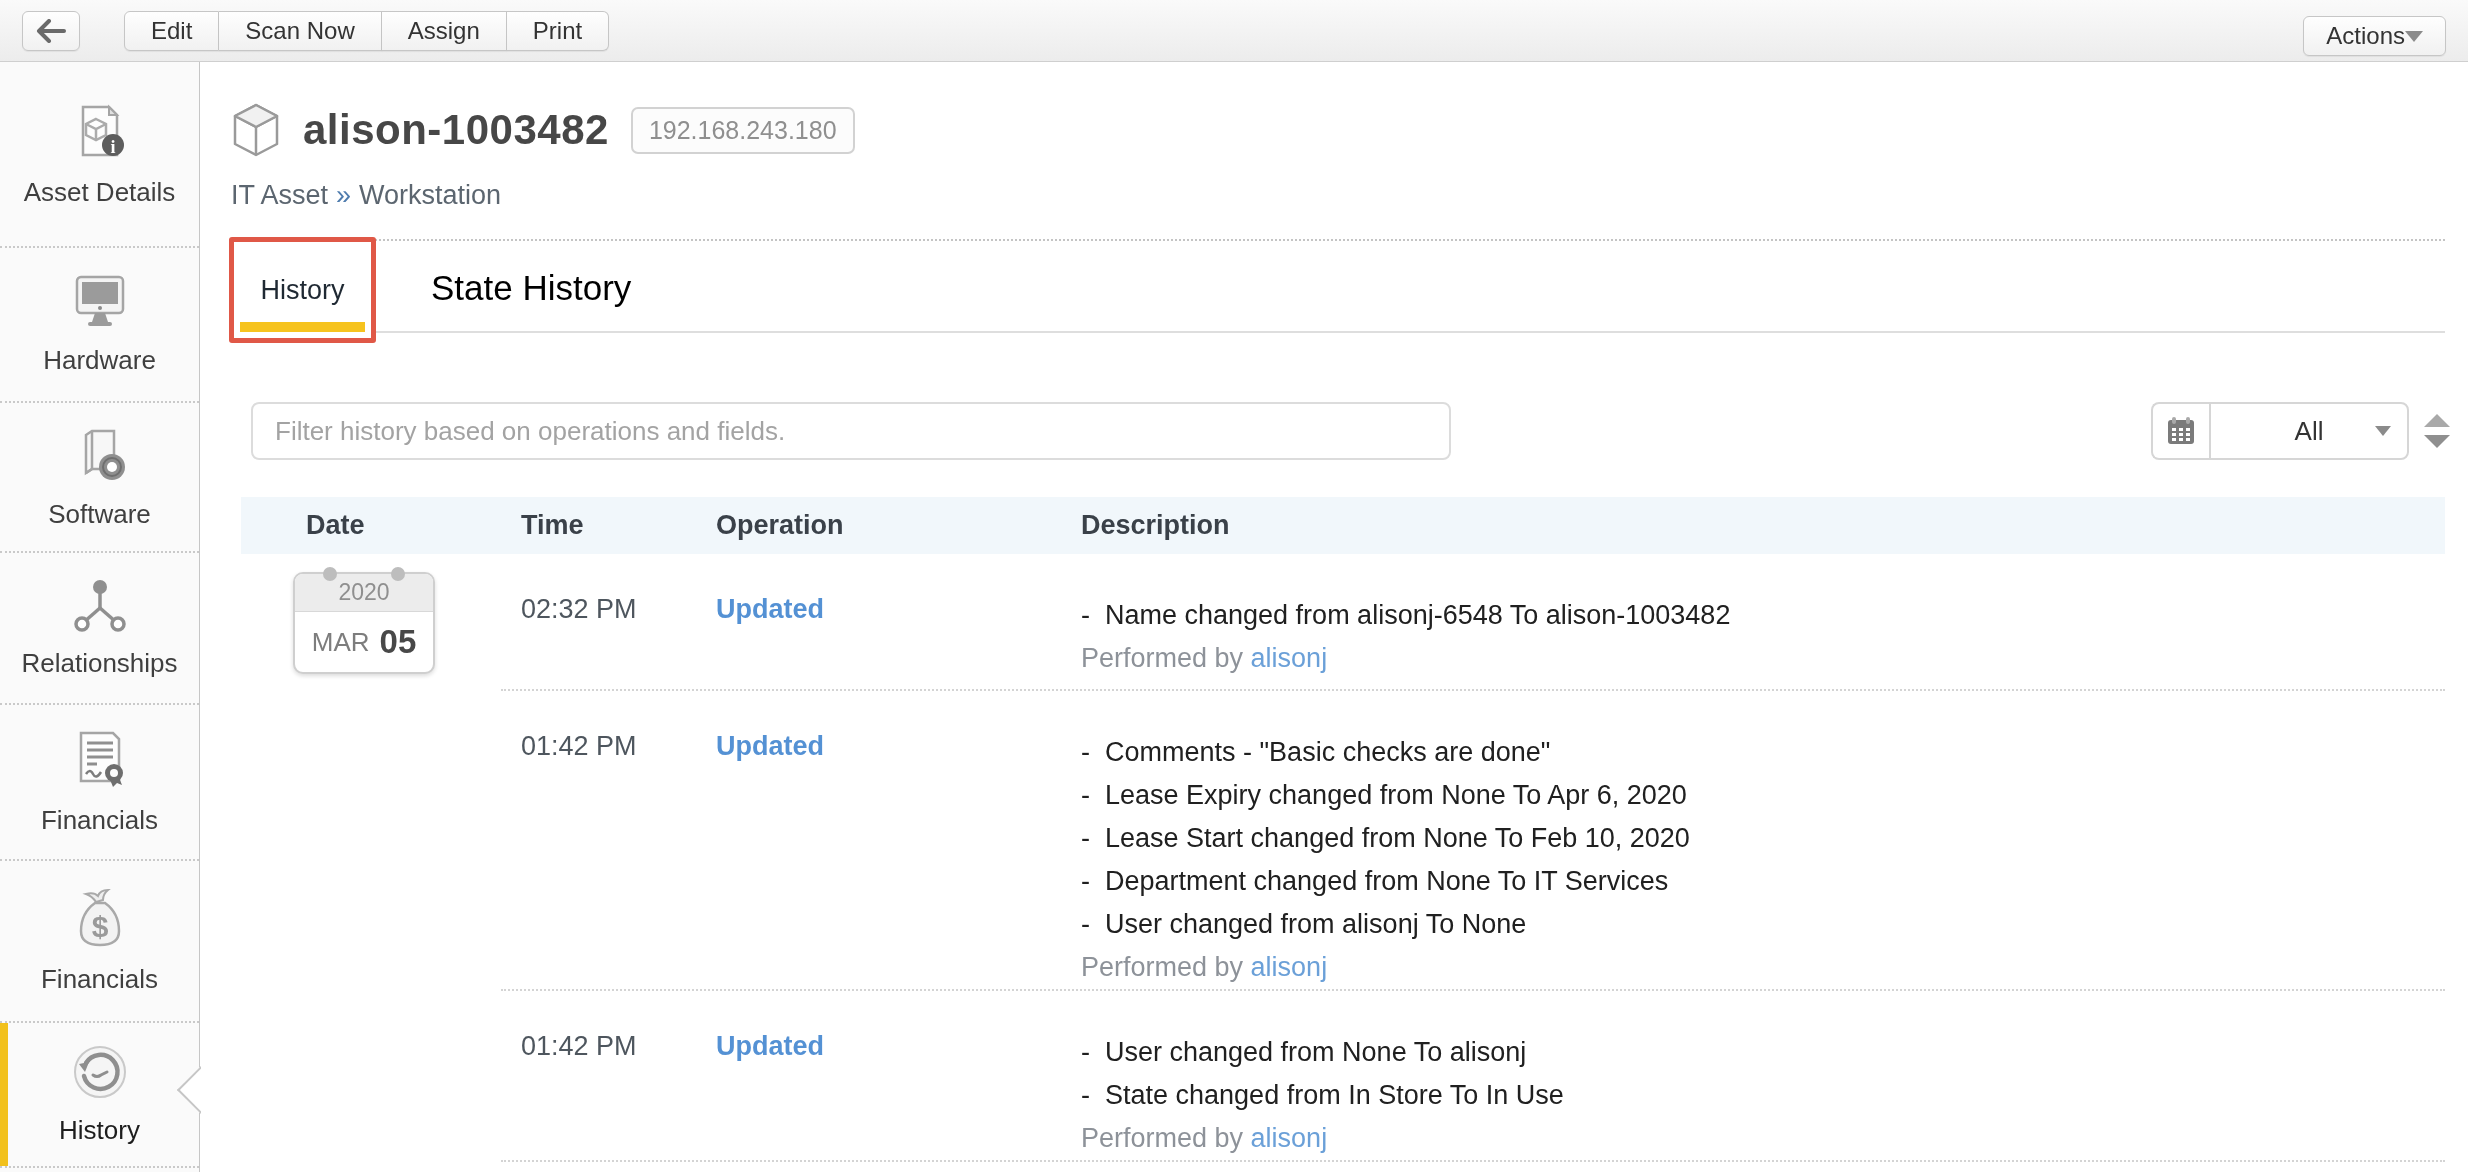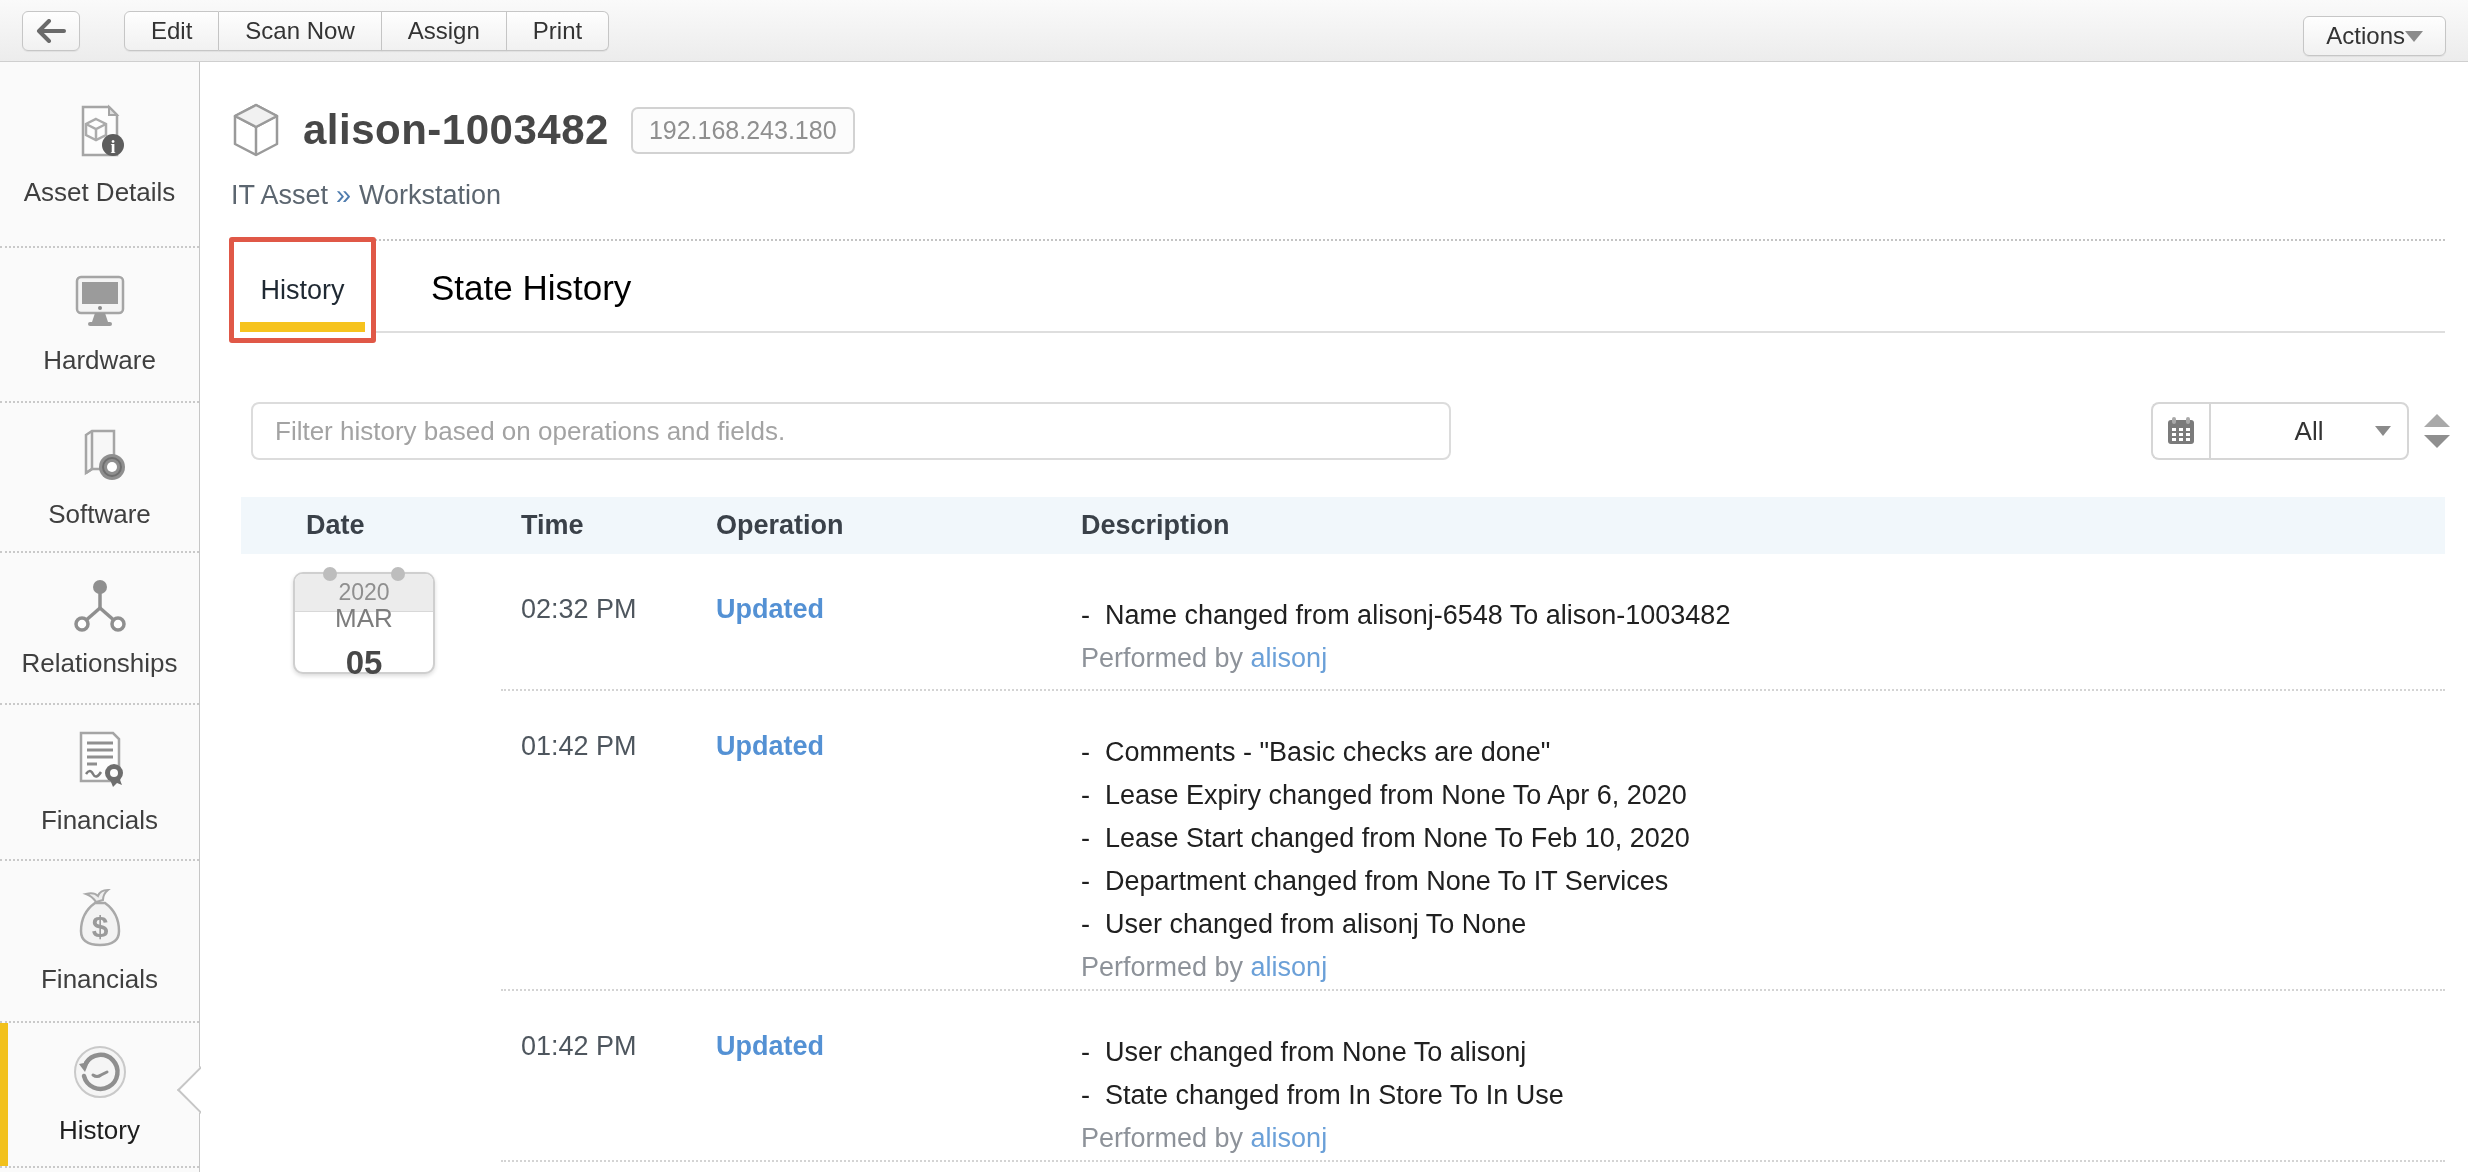--- a/index.html
+++ b/index.html
@@ -86,21 +86,21 @@
   
   .date-card { position:relative; margin:18px 0 0 52px; width:142px; height:102px;
     border:2px solid #cfcfcf; border-radius:10px; background:#fff;
     box-shadow:0 2px 4px rgba(0,0,0,.14); }
   .date-card .ring { position:absolute; top:-7px; width:14px; height:14px; border-radius:50%;
     background:#bdbdbd; }
   .date-card .ring.l { left:28px; } .date-card .ring.r { right:28px; }
   .date-card .yr { height:38px; background:#ececec; border-bottom:1px solid #d8d8d8;
     border-radius:8px 8px 0 0; display:flex; align-items:center; justify-content:center;
     font-size:23px; font-weight:normal; color:#8f8f8f; }
-  .date-card .md { height:60px; display:flex; align-items:center; justify-content:center; gap:10px;flex-direction:column; }
+  .date-card .md { height:60px; display:flex; align-items:center; justify-content:center; gap:10px; }
   .date-card .mon { font-size:26px; color:#7d7d7d; }
   .date-card .day { font-size:33px; font-weight:bold; color:#484848; }
 
   svg { display:block; }
 </style>
 </head>
 <body>
 
 <div class="toolbar">
   <div class="btn back-btn">

